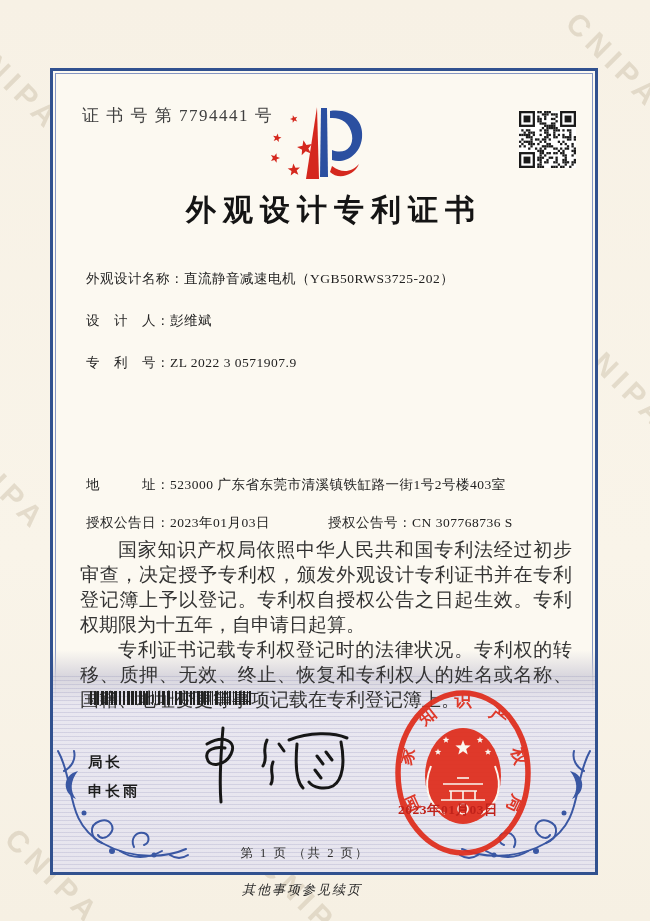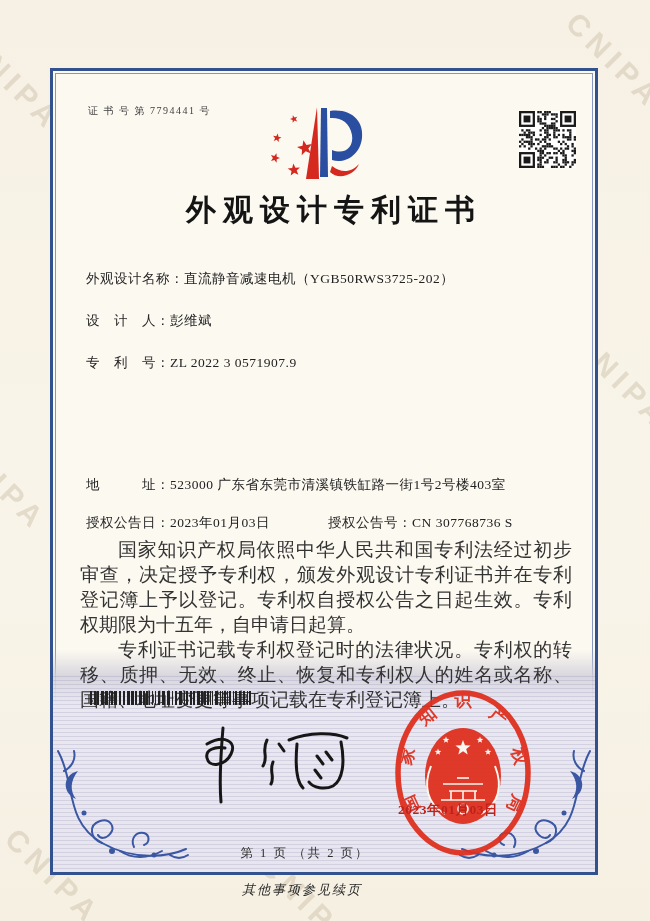--- a/index.html
+++ b/index.html
@@ -19,21 +19,21 @@
          background:#fcf9f1;}
   .frame-inner{position:absolute;inset:2px;border:1px solid #8496c2;pointer-events:none;}
 
   
   .guilloche{position:absolute;left:53px;top:650px;width:542px;height:222px;z-index:2;
     background:linear-gradient(180deg,rgba(216,214,222,0) 0px,rgba(210,208,218,.85) 26px,#e9e7f0 55px,#e7e5ee 100%);}
   .guilloche .lines{position:absolute;left:0;top:26px;width:100%;height:calc(100% - 26px);
     background:repeating-linear-gradient(180deg,rgba(110,110,165,.18) 0 1px,rgba(255,255,255,0) 1px 4px);}
 
   
-  .cert-no{position:absolute;left:88px;top:104px;z-index:3;font-size:10px;
+  .cert-no{position:absolute;left:82px;top:104px;z-index:3;font-size:17px;
            letter-spacing:1.5px;color:#3f3f3f;}
   .logo{position:absolute;left:262px;top:106px;width:105px;height:80px;z-index:3;}
   .qr{position:absolute;left:519px;top:111px;width:57px;height:57px;z-index:3;}
   .title{position:absolute;left:9px;top:190px;width:100%;z-index:3;text-align:center;
          font-size:30px;font-weight:700;letter-spacing:7px;color:#141414;}
 
   
   .row{position:absolute;left:86px;z-index:3;white-space:nowrap;font-size:13.5px;
        letter-spacing:.5px;color:#262626;}
   .row .pair2{position:absolute;left:242px;top:0;white-space:nowrap;font-family:Liberation Serif, serif;}
@@ -372,20 +372,24 @@
       <rect x="137" y="0" width="1" height="14" fill="#222"></rect>
       <rect x="139" y="0" width="2" height="14" fill="#222"></rect>
       <rect x="143" y="0" width="1" height="14" fill="#222"></rect>
       <rect x="145" y="0" width="2" height="14" fill="#222"></rect>
       <rect x="149" y="0" width="2" height="14" fill="#222"></rect>
       <rect x="153" y="0" width="2" height="14" fill="#222"></rect>
       <rect x="157" y="0" width="1" height="14" fill="#222"></rect>
       <rect x="159" y="0" width="2" height="14" fill="#222"></rect>
     </svg>
 
+  <div class="signer">
+    <div>局长</div>
+    <div>申长雨</div>
+  </div>
 
   <svg class="signature" viewBox="0 0 175 88">
     <g fill="none" stroke="#161616" stroke-width="3" stroke-linecap="round" stroke-linejoin="round">
       <path d="M38,6 C36,30 34,58 36,80"></path>
       <path d="M22,22 C40,12 52,20 46,32 C40,44 24,46 22,36 C20,28 30,24 40,26"></path>
       <path d="M82,18 C76,30 84,34 78,44"></path>
       <path d="M88,40 C84,50 90,54 86,62"></path>
       <path d="M94,22 l5,7"></path>
       <path d="M104,18 C124,10 148,10 162,16"></path>
       <path d="M112,22 C110,44 112,60 118,66"></path>

